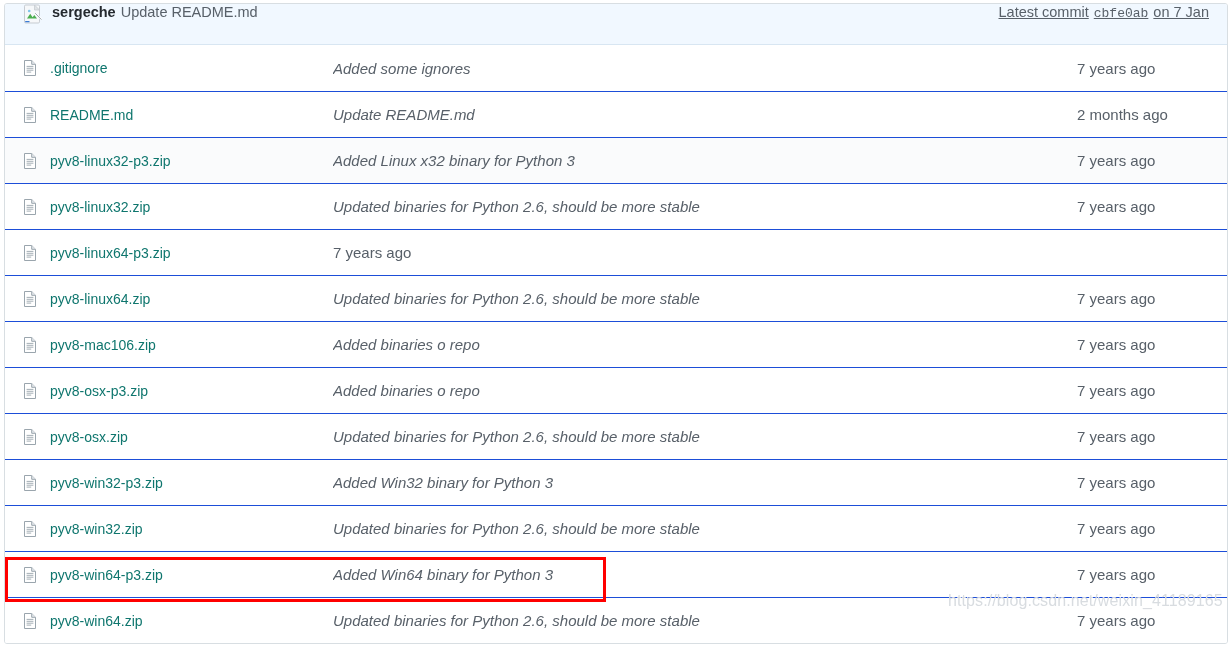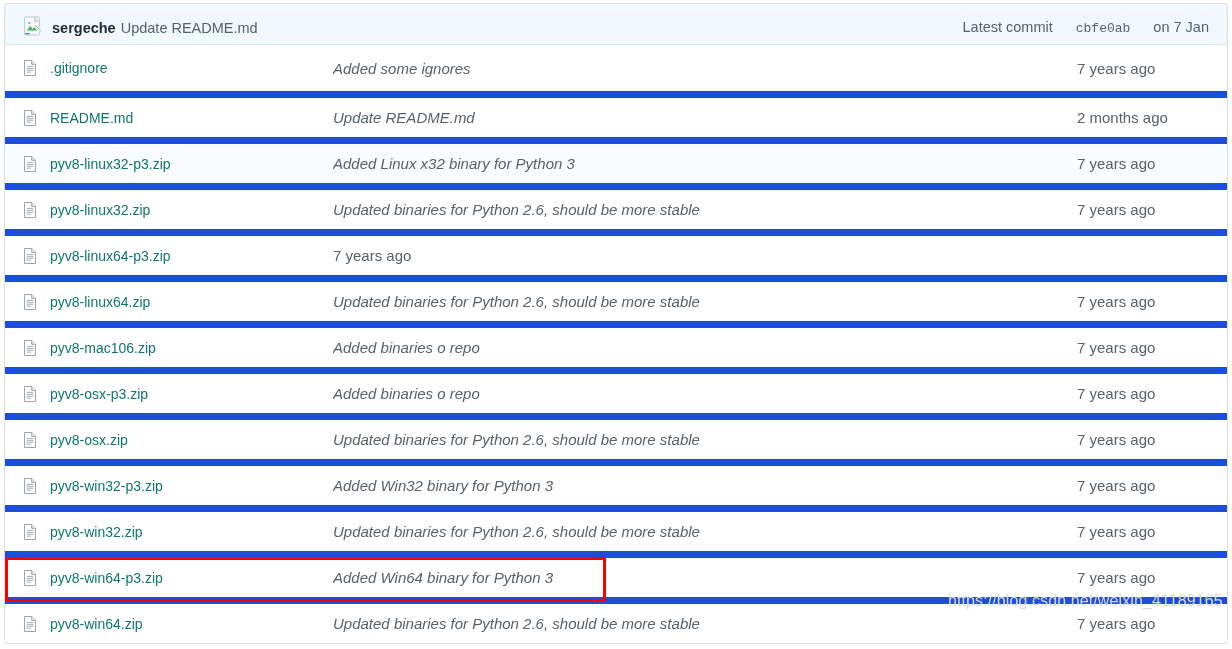--- a/index.html
+++ b/index.html
@@ -31,21 +31,21 @@
     border: 1px solid #d8dee2;
     border-radius: 3px;
     background: #ffffff;
     box-sizing: border-box;
     overflow: hidden;
   }
 
   
   .commit-header {
     display: flex;
-    align-items: flex-end;
+    align-items: flex-start;
     background: #f1f8ff;
     border-bottom: 1px solid #d8e6f2;
     height: 41px;
     padding: 0 18px 8px 18px;
     box-sizing: border-box;
   }
 
   .avatar {
     width: 20px;
     height: 20px;
@@ -70,34 +70,35 @@
     overflow: hidden;
   }
 
   .commit-meta {
     margin-left: auto;
     font-size: 14.5px;
     color: #586069;
     white-space: nowrap;
     display: flex;
     align-items: baseline;
-    gap: 23px;
+    gap: 5px;
+    text-decoration: underline;
   }
   .commit-sha {
     font-family: "Liberation Mono", "DejaVu Sans Mono", monospace;
     font-size: 13px;
     color: #586069;
   }
 
   
   .row {
     display: flex;
     align-items: center;
     height: 46px;
-    border-top: 7px solid #1d4ed8;
+    border-top: 1px solid #1d4ed8;
     box-sizing: border-box;
     position: relative;
     background: #ffffff;
   }
   .row:first-of-type { border-top: none; }
   .row.striped { background: #fafbfc; }
 
   .cell-icon {
     flex: 0 0 28px;
     padding-left: 17px;

